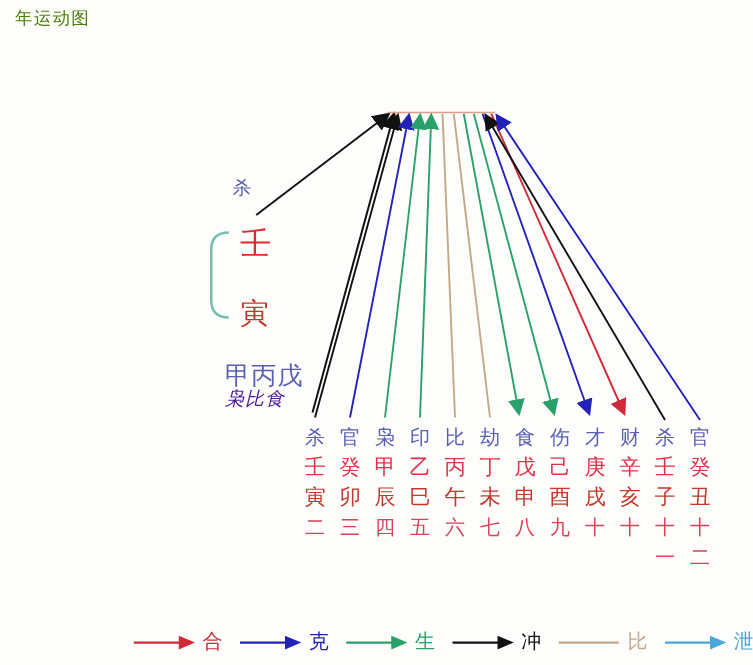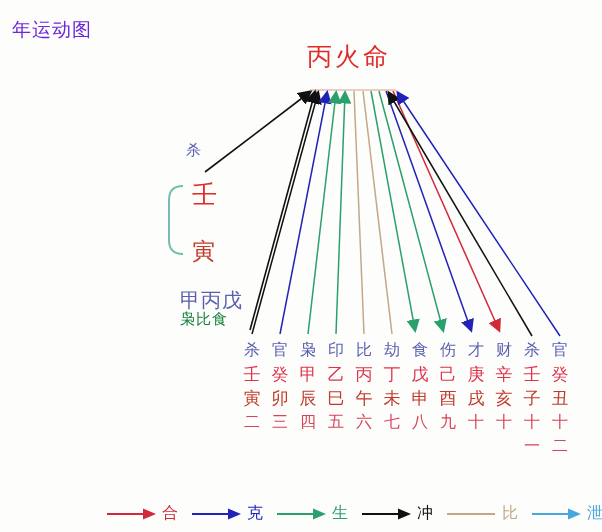--- a/index.html
+++ b/index.html
@@ -8,28 +8,28 @@
     background:#fdfdfb;
     font-family:"DejaVu Sans","Liberation Sans",sans-serif;
     position:relative;
     overflow:hidden;
   }
   #stage{position:absolute;left:0;top:0;width:602px;height:532px;}
   svg#wires{position:absolute;left:0;top:0;width:602px;height:532px;pointer-events:none;}
 
   .txt{position:absolute;white-space:nowrap;line-height:1;}
 
-  #title{left:12px;top:20px;font-size:19px;color:#6d28d9;letter-spacing:1px;}
+  #title{left:12px;top:8px;font-size:14px;color:#4d7c0f;letter-spacing:1px;}
   #crown{left:307px;top:44px;font-size:25px;color:#e02b2b;letter-spacing:3px;}
 
   #lbl-sha{left:186px;top:143px;font-size:15px;color:#5b5fb0;}
   #lbl-ren{left:192px;top:182px;font-size:25px;color:#e02b2b;}
   #lbl-yin{left:192px;top:240px;font-size:23px;color:#c0392b;}
   #lbl-hidden-stems{left:180px;top:290px;font-size:20px;color:#5b5fb0;letter-spacing:1px;}
-  #lbl-hidden-gods{left:180px;top:312px;font-size:15px;color:#15803d;letter-spacing:1px;}
+  #lbl-hidden-gods{left:180px;top:312px;font-size:15px;color:#4c1d95;letter-spacing:1px;font-style:italic;}
 
   
   #grid{position:absolute;left:238px;top:338px;}
   .grow{display:flex;}
   .gcell{width:28px;text-align:center;font-size:16px;line-height:24px;}
   .r-god .gcell{color:#5b5fb0;}
   .r-stem .gcell{color:#e0314a;font-size:17px;}
   .r-branch .gcell{color:#c0392b;font-size:17px;}
   .r-num .gcell{color:#d9435a;font-size:16px;}
   .r-num2 .gcell{color:#d9435a;font-size:16px;}
@@ -94,21 +94,20 @@
 
       <line x1="532" y1="336" x2="389" y2="93" stroke="#111111" stroke-width="1.5" marker-end="url(#mk-black)"></line>
 
       <line x1="560" y1="336" x2="398" y2="93" stroke="#2222b8" stroke-width="1.5" marker-end="url(#mk-blue)"></line>
     </g>
 
     <path d="M183,186 Q169,186 169,200 L169,240 Q169,254 183,254" fill="none" stroke="#76bdb0" stroke-width="2"></path>
   </svg>
 
   <div class="txt" id="title">年运动图</div>
-  <div class="txt" id="crown">丙火命</div>
 
   <div class="txt" id="lbl-sha">杀</div>
   <div class="txt" id="lbl-ren">壬</div>
   <div class="txt" id="lbl-yin">寅</div>
   <div class="txt" id="lbl-hidden-stems">甲丙戊</div>
   <div class="txt" id="lbl-hidden-gods">枭比食</div>
 
   <div id="grid">
     <div class="grow r-god">
         <div class="gcell">杀</div>

